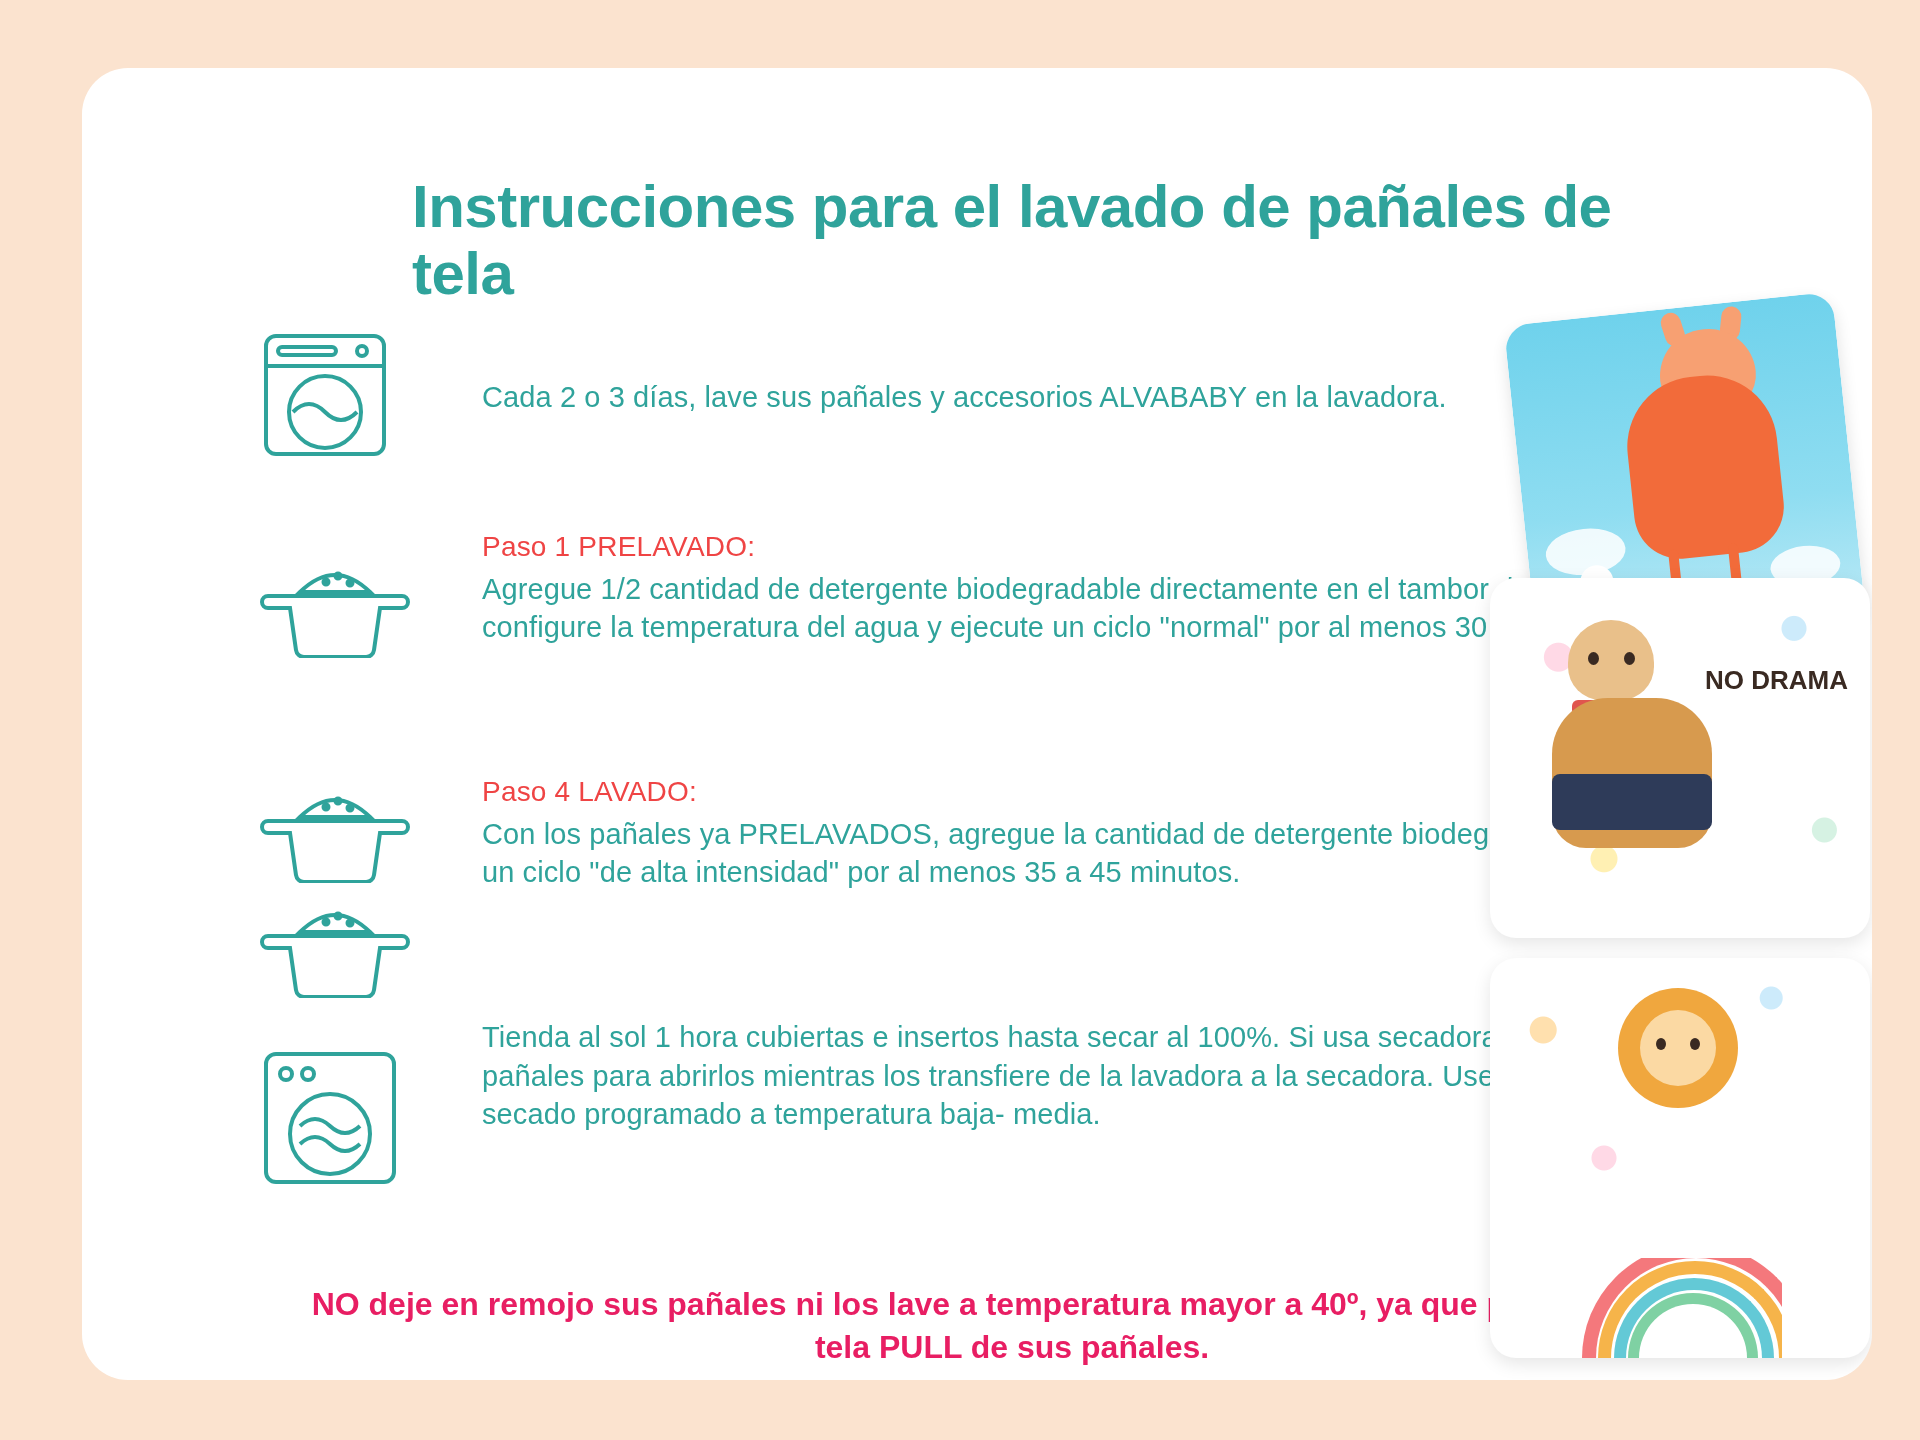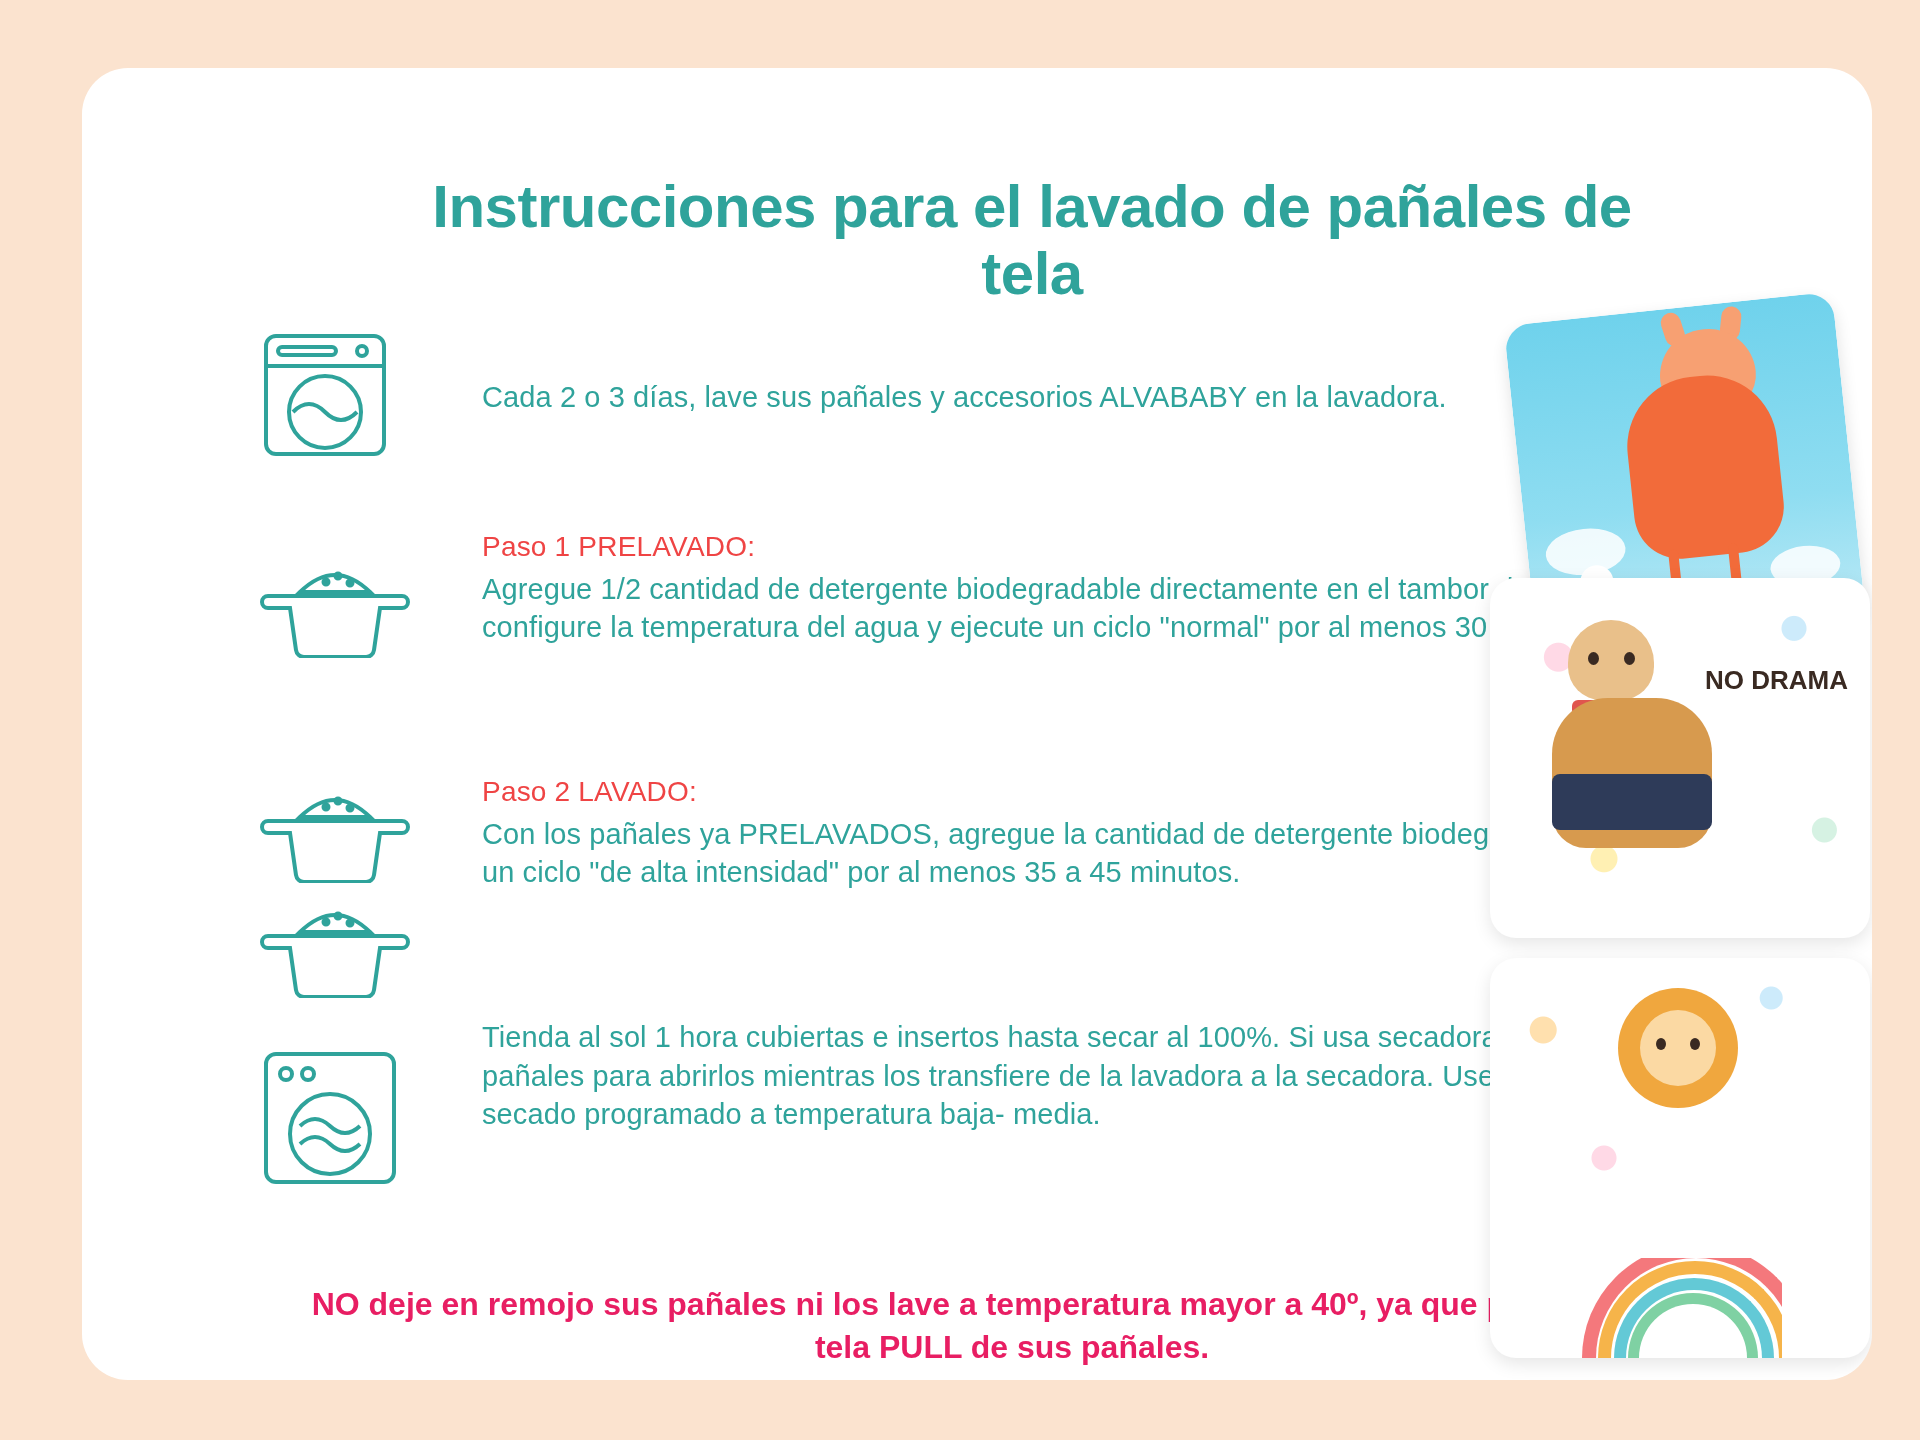--- a/index.html
+++ b/index.html
@@ -32,21 +32,20 @@
     border-radius: 46px;
     overflow: hidden;
   }
 
   
   .title {
     position: absolute;
     left: 330px;
     top: 105px;
     width: 1240px;
-    text-align: center;
     color: #2FA39B;
     font-size: 60px;
     line-height: 1.12;
     font-weight: bold;
     letter-spacing: -0.5px;
   }
 
   
   .content {
     position: absolute;
@@ -323,21 +322,21 @@
       <div class="block" id="block-intro">
         <p class="body-text">Cada 2 o 3 días, lave sus pañales y accesorios ALVABABY en la lavadora.</p>
       </div>
 
       <div class="block" id="block-step1">
         <p class="step-label">Paso 1 PRELAVADO:</p>
         <p class="body-text">Agregue 1/2 cantidad de detergente biodegradable directamente en el tambor de la lavadora, configure la temperatura del agua y ejecute un ciclo "normal" por al menos 30 minutos.</p>
       </div>
 
       <div class="block" id="block-step2">
-        <p class="step-label">Paso 2 LAVADO:</p>
+        <p class="step-label">Paso 4 LAVADO:</p>
         <p class="body-text">Con los pañales ya PRELAVADOS, agregue la cantidad de detergente biodegradable y ejecute un ciclo "de alta intensidad" por al menos 35 a 45 minutos.</p>
       </div>
 
       <div class="block" id="block-step3">
         <p class="body-text">Tienda al sol 1 hora cubiertas e insertos hasta secar al 100%. Si usa secadora agite los pañales para abrirlos mientras los transfiere de la lavadora a la secadora. Use el ajuste de secado programado a temperatura  baja- media.</p>
       </div>
 
     </div>
 
     <div class="warning">NO deje en remojo sus pañales ni los lave a temperatura mayor a 40º, ya que puede dañar la tela PULL de sus pañales.</div>

